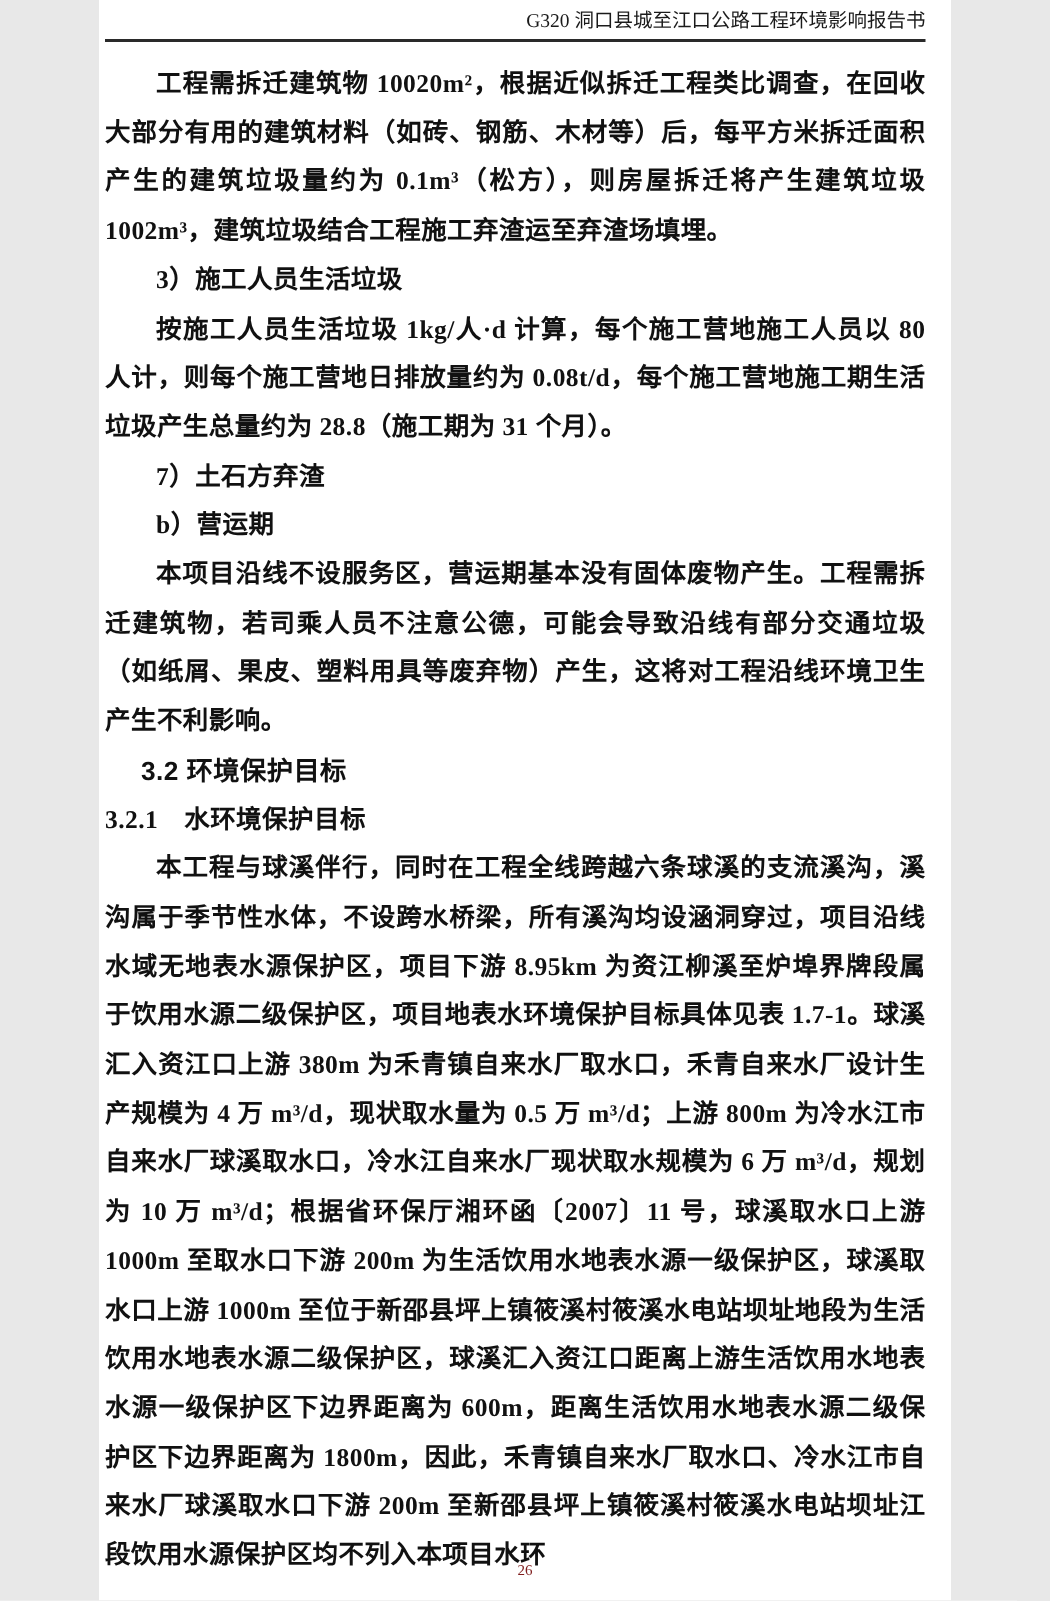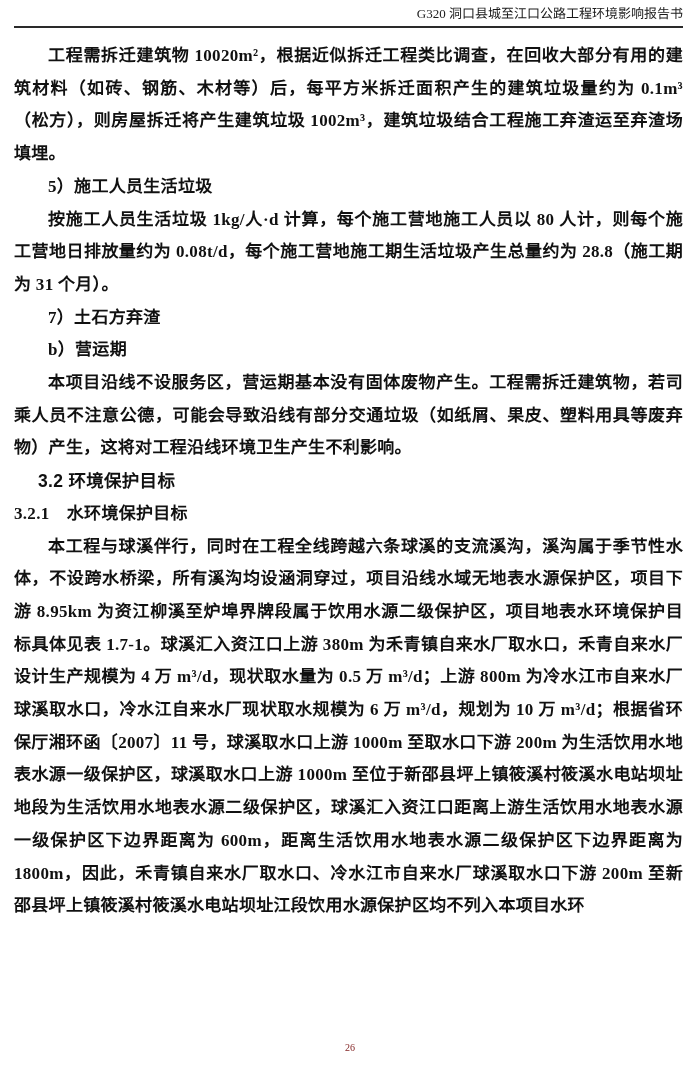--- a/index.html
+++ b/index.html
@@ -2,27 +2,27 @@
 <html lang="zh-CN"><head>
 <meta charset="utf-8">
 <style>
   html, body {
     margin: 0;
     padding: 0;
     background: #e8e8e8;
   }
   .page {
     position: relative;
-    width: 700px;
+    width: 568px;
     height: 1067px;
     margin: 0 auto;
     background: #ffffff;
     color: #111111;
     box-sizing: border-box;
-    padding: 6px 17px 0 14px;
+    padding: 6px 17px 0 4px;
     overflow: hidden;
     font-family: "Liberation Serif", "DejaVu Serif", serif;
   }
   .header {
     text-align: right;
     font-size: 13px;
     line-height: 15px;
     padding-bottom: 5px;
     border-bottom: 2px solid #2a2a2a;
     color: #1a1a1a;
@@ -64,21 +64,21 @@
 <body>
 
 <div class="page">
 
   <div class="header">
     <span>G320 洞口县城至江口公路工程环境影响报告书</span>
   </div>
 
   <div class="content">
     <p class="indent">工程需拆迁建筑物 10020m²，根据近似拆迁工程类比调查，在回收大部分有用的建筑材料（如砖、钢筋、木材等）后，每平方米拆迁面积产生的建筑垃圾量约为 0.1m³（松方），则房屋拆迁将产生建筑垃圾 1002m³，建筑垃圾结合工程施工弃渣运至弃渣场填埋。</p>
-    <p class="indent">5）施工人员生活垃圾</p>
+    <p class="indent">3）施工人员生活垃圾</p>
     <p class="indent">按施工人员生活垃圾 1kg/人·d 计算，每个施工营地施工人员以 80 人计，则每个施工营地日排放量约为 0.08t/d，每个施工营地施工期生活垃圾产生总量约为 28.8（施工期为 31 个月）。</p>
     <p class="indent">7）土石方弃渣</p>
     <p class="indent">b）营运期</p>
     <p class="indent">本项目沿线不设服务区，营运期基本没有固体废物产生。工程需拆迁建筑物，若司乘人员不注意公德，可能会导致沿线有部分交通垃圾（如纸屑、果皮、塑料用具等废弃物）产生，这将对工程沿线环境卫生产生不利影响。</p>
     <h2 class="sec-heading">3.2 环境保护目标</h2>
     <h3 class="subsec-heading">3.2.1　水环境保护目标</h3>
     <p class="indent">本工程与球溪伴行，同时在工程全线跨越六条球溪的支流溪沟，溪沟属于季节性水体，不设跨水桥梁，所有溪沟均设涵洞穿过，项目沿线水域无地表水源保护区，项目下游 8.95km 为资江柳溪至炉埠界牌段属于饮用水源二级保护区，项目地表水环境保护目标具体见表 1.7-1。球溪汇入资江口上游 380m 为禾青镇自来水厂取水口，禾青自来水厂设计生产规模为 4 万 m³/d，现状取水量为 0.5 万 m³/d；上游 800m 为冷水江市自来水厂球溪取水口，冷水江自来水厂现状取水规模为 6 万 m³/d，规划为 10 万 m³/d；根据省环保厅湘环函〔2007〕11 号，球溪取水口上游 1000m 至取水口下游 200m 为生活饮用水地表水源一级保护区，球溪取水口上游 1000m 至位于新邵县坪上镇筱溪村筱溪水电站坝址地段为生活饮用水地表水源二级保护区，球溪汇入资江口距离上游生活饮用水地表水源一级保护区下边界距离为 600m，距离生活饮用水地表水源二级保护区下边界距离为 1800m，因此，禾青镇自来水厂取水口、冷水江市自来水厂球溪取水口下游 200m 至新邵县坪上镇筱溪村筱溪水电站坝址江段饮用水源保护区均不列入本项目水环</p>
   </div>
 
   <div class="footer">

